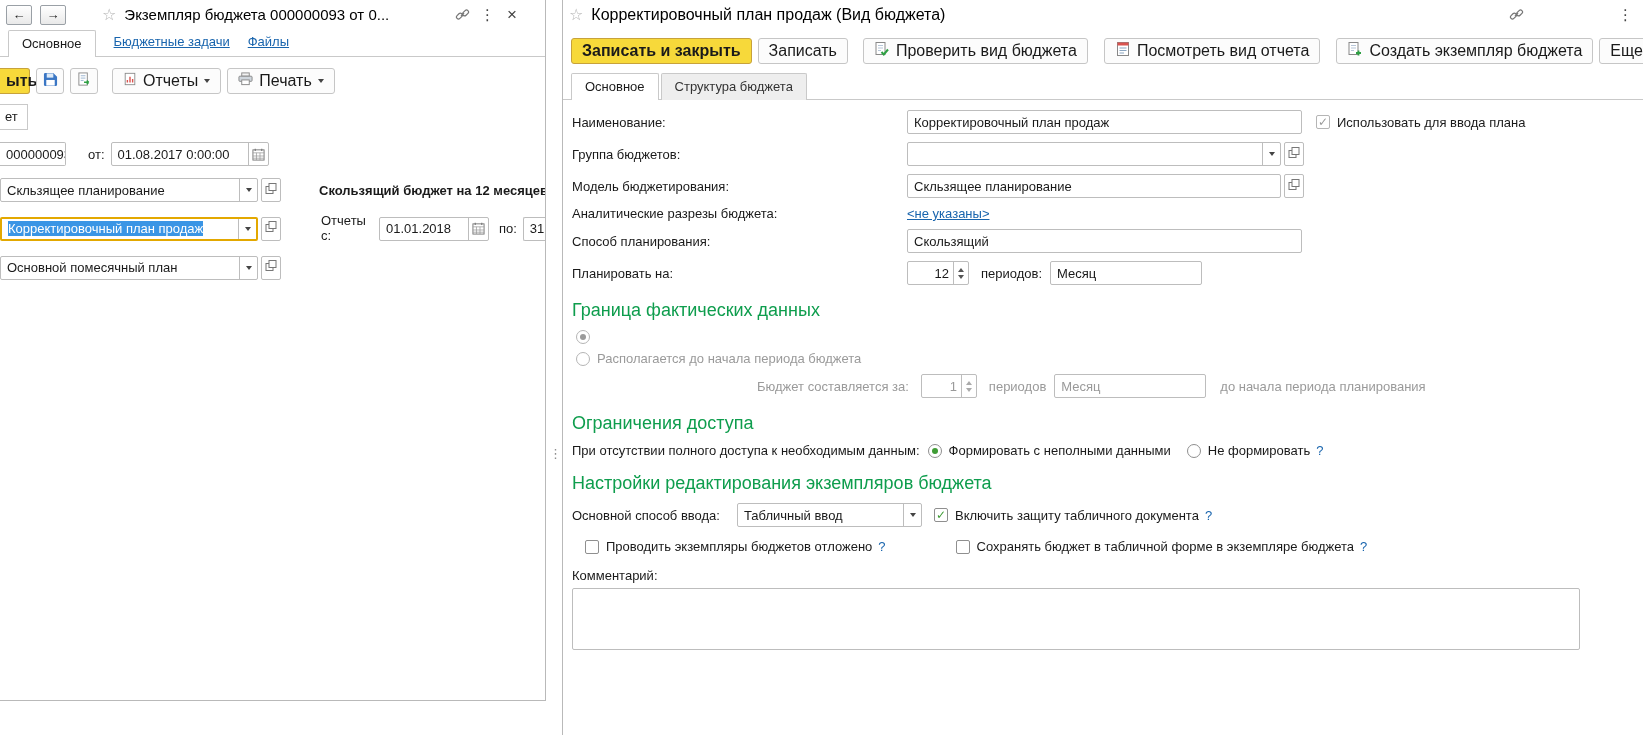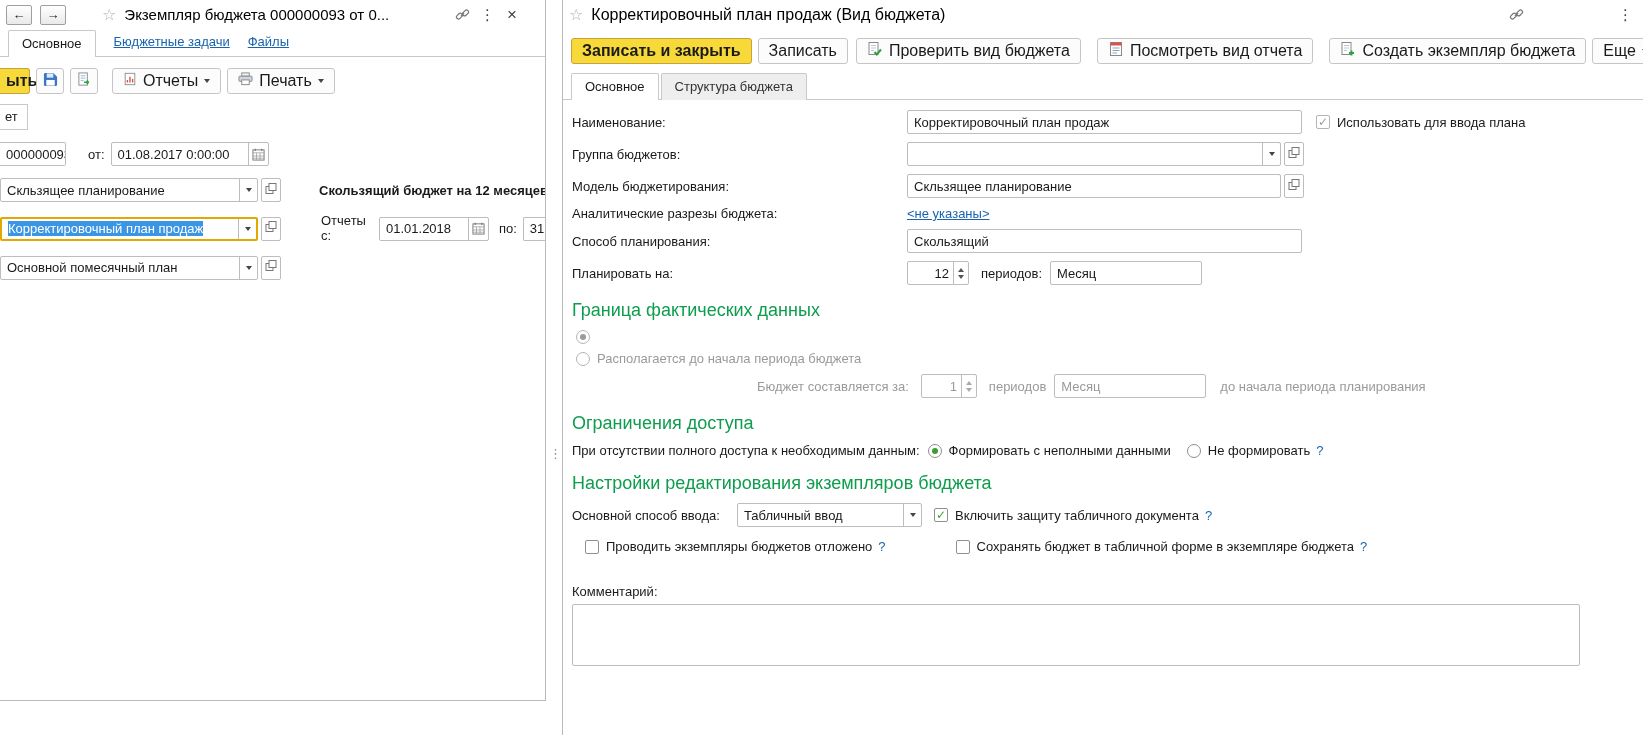--- a/index.html
+++ b/index.html
@@ -278,21 +278,21 @@
               </g>
             </svg>
         </span>
         <span class="kebab" style="margin-left:92px;margin-right:2px">⋮</span>
       </div>
     </div>
 
     <div class="toolbar">
       <button class="btn btn-yellow">Записать и закрыть</button>
       <button class="btn">Записать</button>
-      <button class="btn" style="margin-left:2px">
+      <button class="btn" style="margin-left:9px">
         <span><svg width="16" height="16" viewBox="0 0 16 16">
               <rect x="2" y="1.5" width="9" height="12" fill="#fff" stroke="#888"></rect>
               <path d="M4 4.5h5M4 7h5M4 9.5h3" stroke="#b7c6d8"></path>
               <path d="M7.5 11l2.3 2.5 4.2-5" stroke="#2ea043" stroke-width="2" fill="none"></path>
             </svg></span>
         <span>Проверить вид бюджета</span>
       </button>
       <button class="btn" style="margin-left:10px">
         <span><svg width="16" height="16" viewBox="0 0 16 16">
               <rect x="2.5" y="1.5" width="11" height="13" fill="#fff" stroke="#888"></rect>
@@ -441,20 +441,20 @@
 
       <div class="frow" style="margin-left:13px;margin-top:12px">
         <span class="cb">✓</span>
         <span>Проводить экземпляры бюджетов отложено</span>
         <span class="q">?</span>
         <span class="cb" style="margin-left:70px">✓</span>
         <span>Сохранять бюджет в табличной форме в экземпляре бюджета</span>
         <span class="q">?</span>
       </div>
 
-      <div style="margin-top:30px">
+      <div style="margin-top:14px">
         <div>Комментарий:</div>
         <div class="comment"></div>
       </div>
 
     </div>
   </div>
 </div>
 
 </body></html>

